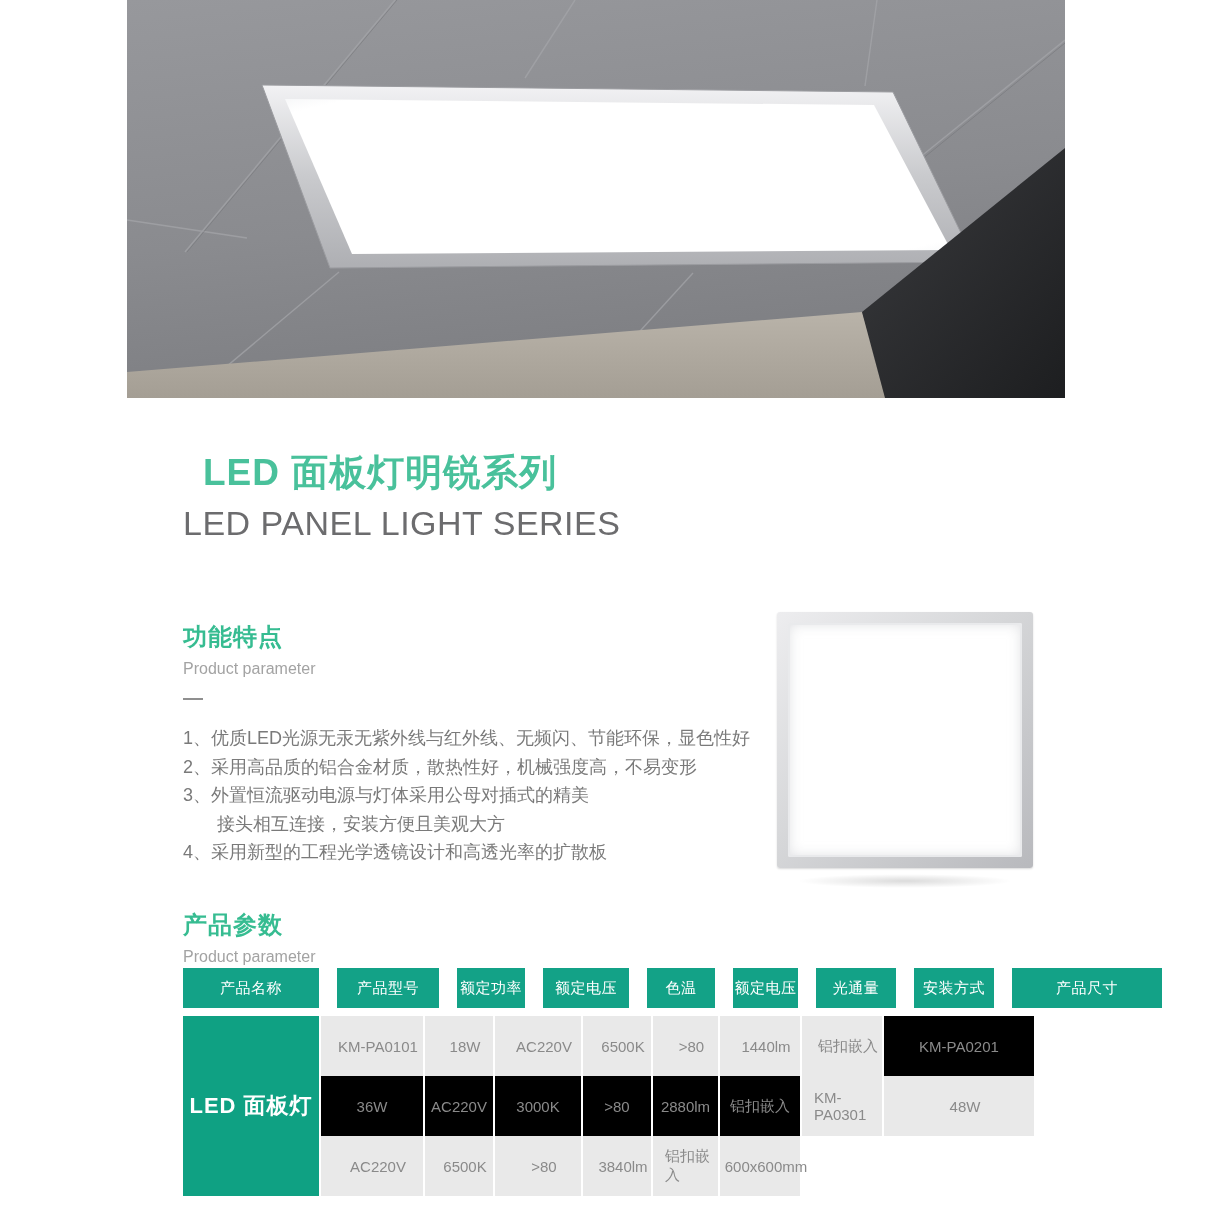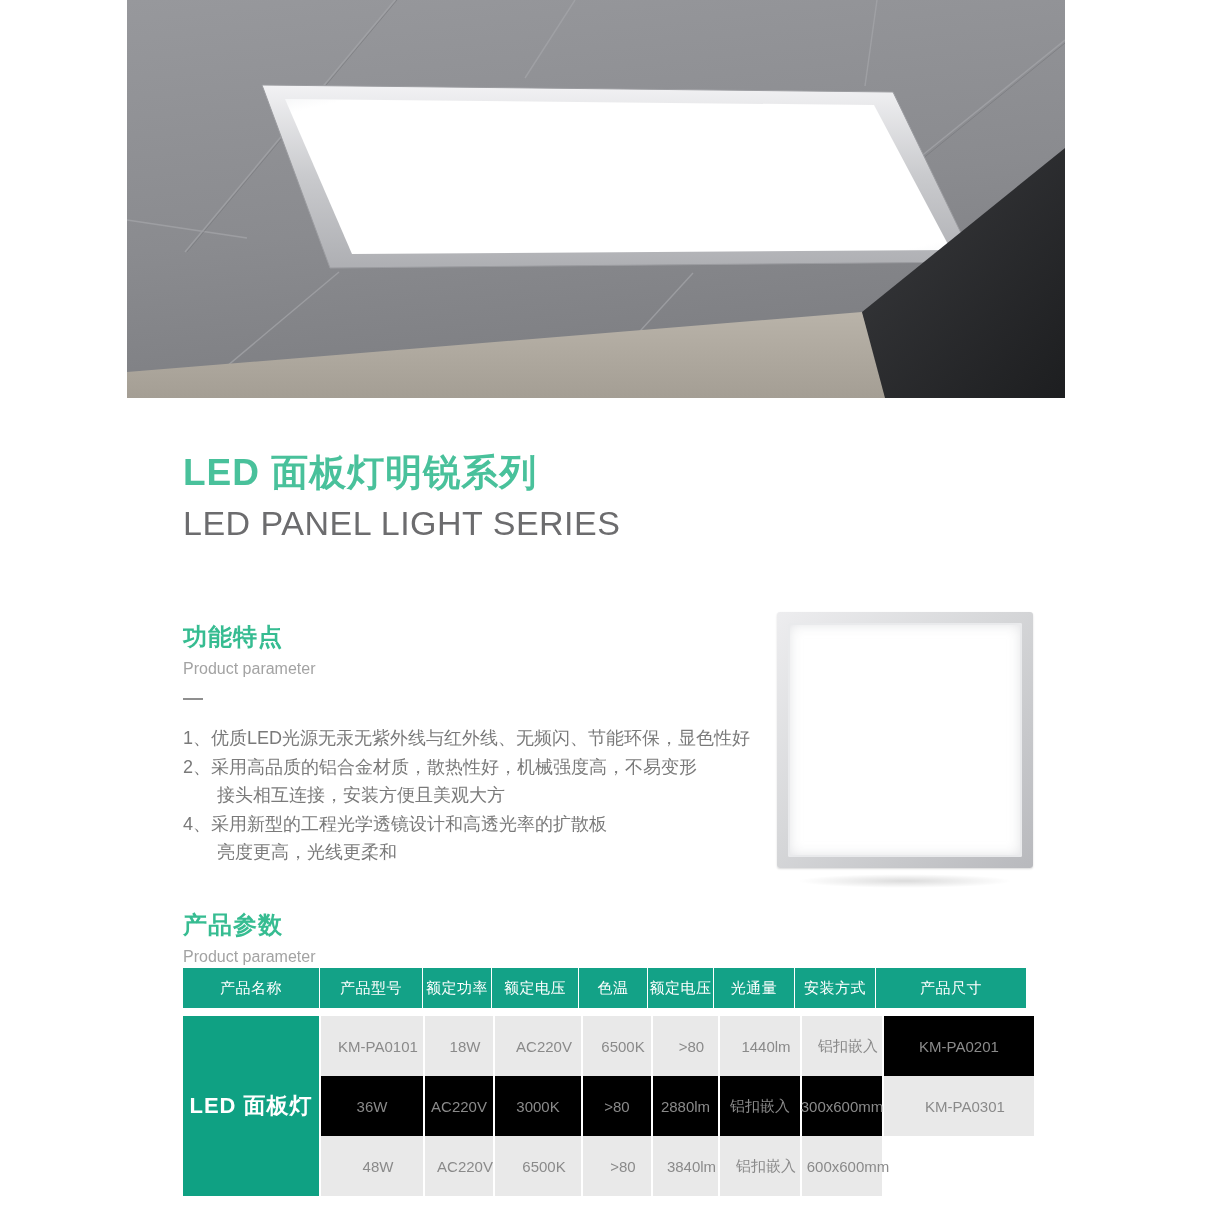--- a/index.html
+++ b/index.html
@@ -4,21 +4,21 @@
 <style>
   * { margin: 0; padding: 0; box-sizing: border-box; }
   html, body { width: 1208px; height: 1208px; background: #ffffff; overflow: hidden; }
   body { font-family: "Liberation Sans", "DejaVu Sans", sans-serif; position: relative; }
 
   
   .hero { position: absolute; left: 127px; top: 0; width: 938px; height: 398px; }
 
   
   .title-block { position: absolute; left: 183px; top: 448px; }
-  .title-zh { font-size: 37px; font-weight: bold; color: #49c19b; letter-spacing: 1px; }
+  .title-zh { font-size: 37px; font-weight: bold; color: #49c19b; letter-spacing: 1px; margin-left: 20px; }
   .title-en { font-size: 34px; font-weight: 400; color: #6c6c6e; margin-top: 6px; letter-spacing: 0.5px; }
 
   
   .section-heading-zh { font-size: 24px; font-weight: bold; color: #36bc91; letter-spacing: 1px; margin-top: 25px; }
   .section-heading-en { font-size: 16px; color: #a3a3a3; margin-top: 7px; }
   .section-dash { font-size: 20px; font-weight: bold; color: #8f8f8f; margin-top: 12px; line-height: 14px; }
 
   .features-section { position: absolute; left: 183px; top: 596px; width: 600px; }
   .feature-list { margin-top: 20px; }
   .feature-line { font-size: 18px; color: #7a7a7a; line-height: 28.5px; white-space: nowrap; }
@@ -33,21 +33,21 @@
                   background: #ffffff;
                   box-shadow: inset 0 0 0 2px #e9eaec, inset 0 0 14px rgba(190,192,196,0.55); }
   .product-shot-shadow { position: absolute; left: 797px; top: 874px; width: 216px; height: 14px;
                   background: radial-gradient(ellipse at center, rgba(0,0,0,0.14) 0%, rgba(0,0,0,0) 70%); }
 
   .params-section { position: absolute; left: 183px; top: 884px; }
 
   
   .spec-table { position: absolute; left: 183px; top: 968px; width: 851px; }
   .spec-head { display: grid; grid-template-columns: 136px 102px 68px 86px 68px 65px 80px 80px 150px;
-               column-gap: 1px; }
+               column-gap: 18px; }
   .spec-head > div { background: #13a287; color: #ffffff; font-size: 15px; height: 40px;
                display: flex; align-items: center; justify-content: center; letter-spacing: 0.5px; }
   .spec-body { display: grid; grid-template-columns: 136px 102px 68px 86px 68px 65px 80px 80px 150px;
                grid-template-rows: 60px 60px 60px; column-gap: 2px; margin-top: 8px; }
   .merged-cell { grid-column: 1; grid-row: 1 / 4; background: #0fa183; color: #ffffff;
                font-size: 22px; font-weight: bold; display: flex; align-items: center; justify-content: center;
                letter-spacing: 1px; }
   .cell { display: flex; align-items: center; justify-content: center;
                font-size: 15px; color: #8a8a8a; }
   .row-gray { background: #e9e9e9; padding-left: 12px; }
@@ -115,23 +115,23 @@
   <div class="title-en">LED PANEL LIGHT SERIES</div>
 </div>
 
 <div class="features-section">
   <div class="section-heading-zh">功能特点</div>
   <div class="section-heading-en">Product parameter</div>
   <div class="section-dash">—</div>
   <div class="feature-list">
     <div class="feature-line">1、优质LED光源无汞无紫外线与红外线、无频闪、节能环保，显色性好</div>
     <div class="feature-line">2、采用高品质的铝合金材质，散热性好，机械强度高，不易变形</div>
+    <div class="feature-line">3、外置恒流驱动电源与灯体采用公母对插式的精美</div>
     <div class="feature-line cont">接头相互连接，安装方便且美观大方</div>
     <div class="feature-line">4、采用新型的工程光学透镜设计和高透光率的扩散板</div>
-    <div class="feature-line cont">亮度更高，光线更柔和</div>
   </div>
 </div>
 
 <div class="product-shot">
   <div class="product-shot-inner"></div>
 </div>
 <div class="product-shot-shadow"></div>
 
 <div class="params-section">
   <div class="section-heading-zh">产品参数</div>
@@ -162,21 +162,20 @@
     <div class="cell row-gray">1440lm</div>
     <div class="cell row-gray">铝扣嵌入</div>
 
     <div class="cell row-white">KM-PA0201</div>
     <div class="cell row-white">36W</div>
     <div class="cell row-white">AC220V</div>
     <div class="cell row-white">3000K</div>
     <div class="cell row-white">&gt;80</div>
     <div class="cell row-white">2880lm</div>
     <div class="cell row-white">铝扣嵌入</div>
-    <div class="cell row-white">300x600mm</div>
 
     <div class="cell row-gray">KM-PA0301</div>
     <div class="cell row-gray">48W</div>
     <div class="cell row-gray">AC220V</div>
     <div class="cell row-gray">6500K</div>
     <div class="cell row-gray">&gt;80</div>
     <div class="cell row-gray">3840lm</div>
     <div class="cell row-gray">铝扣嵌入</div>
     <div class="cell row-gray">600x600mm</div>
   </div>

